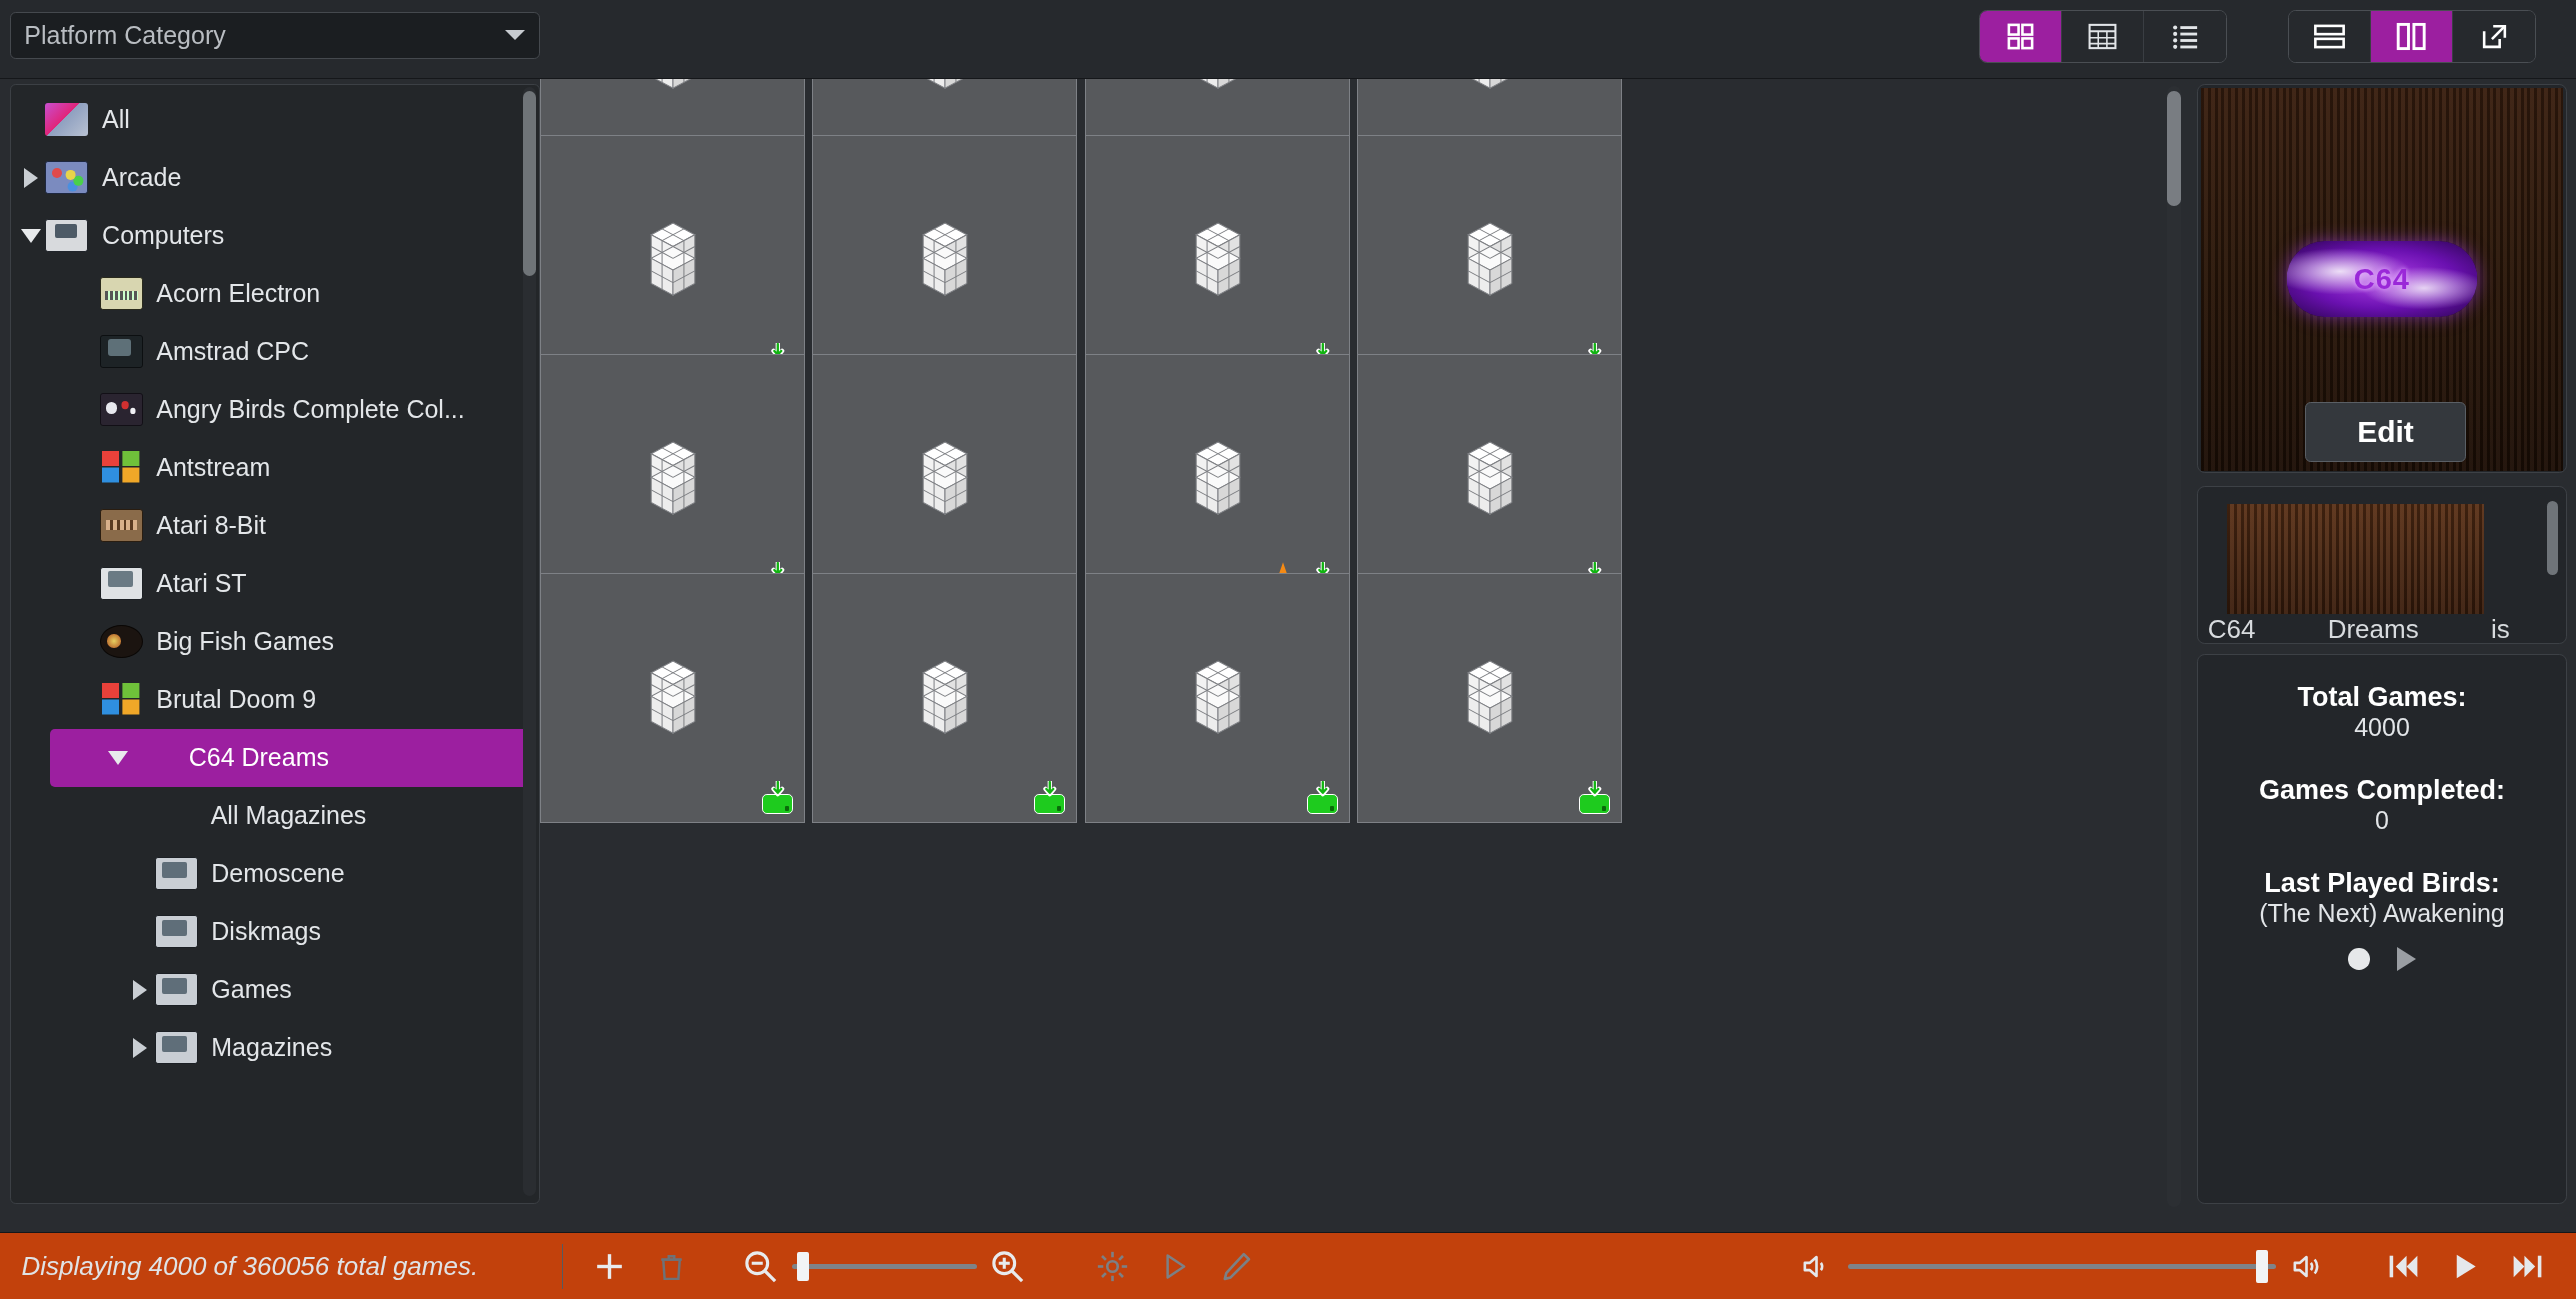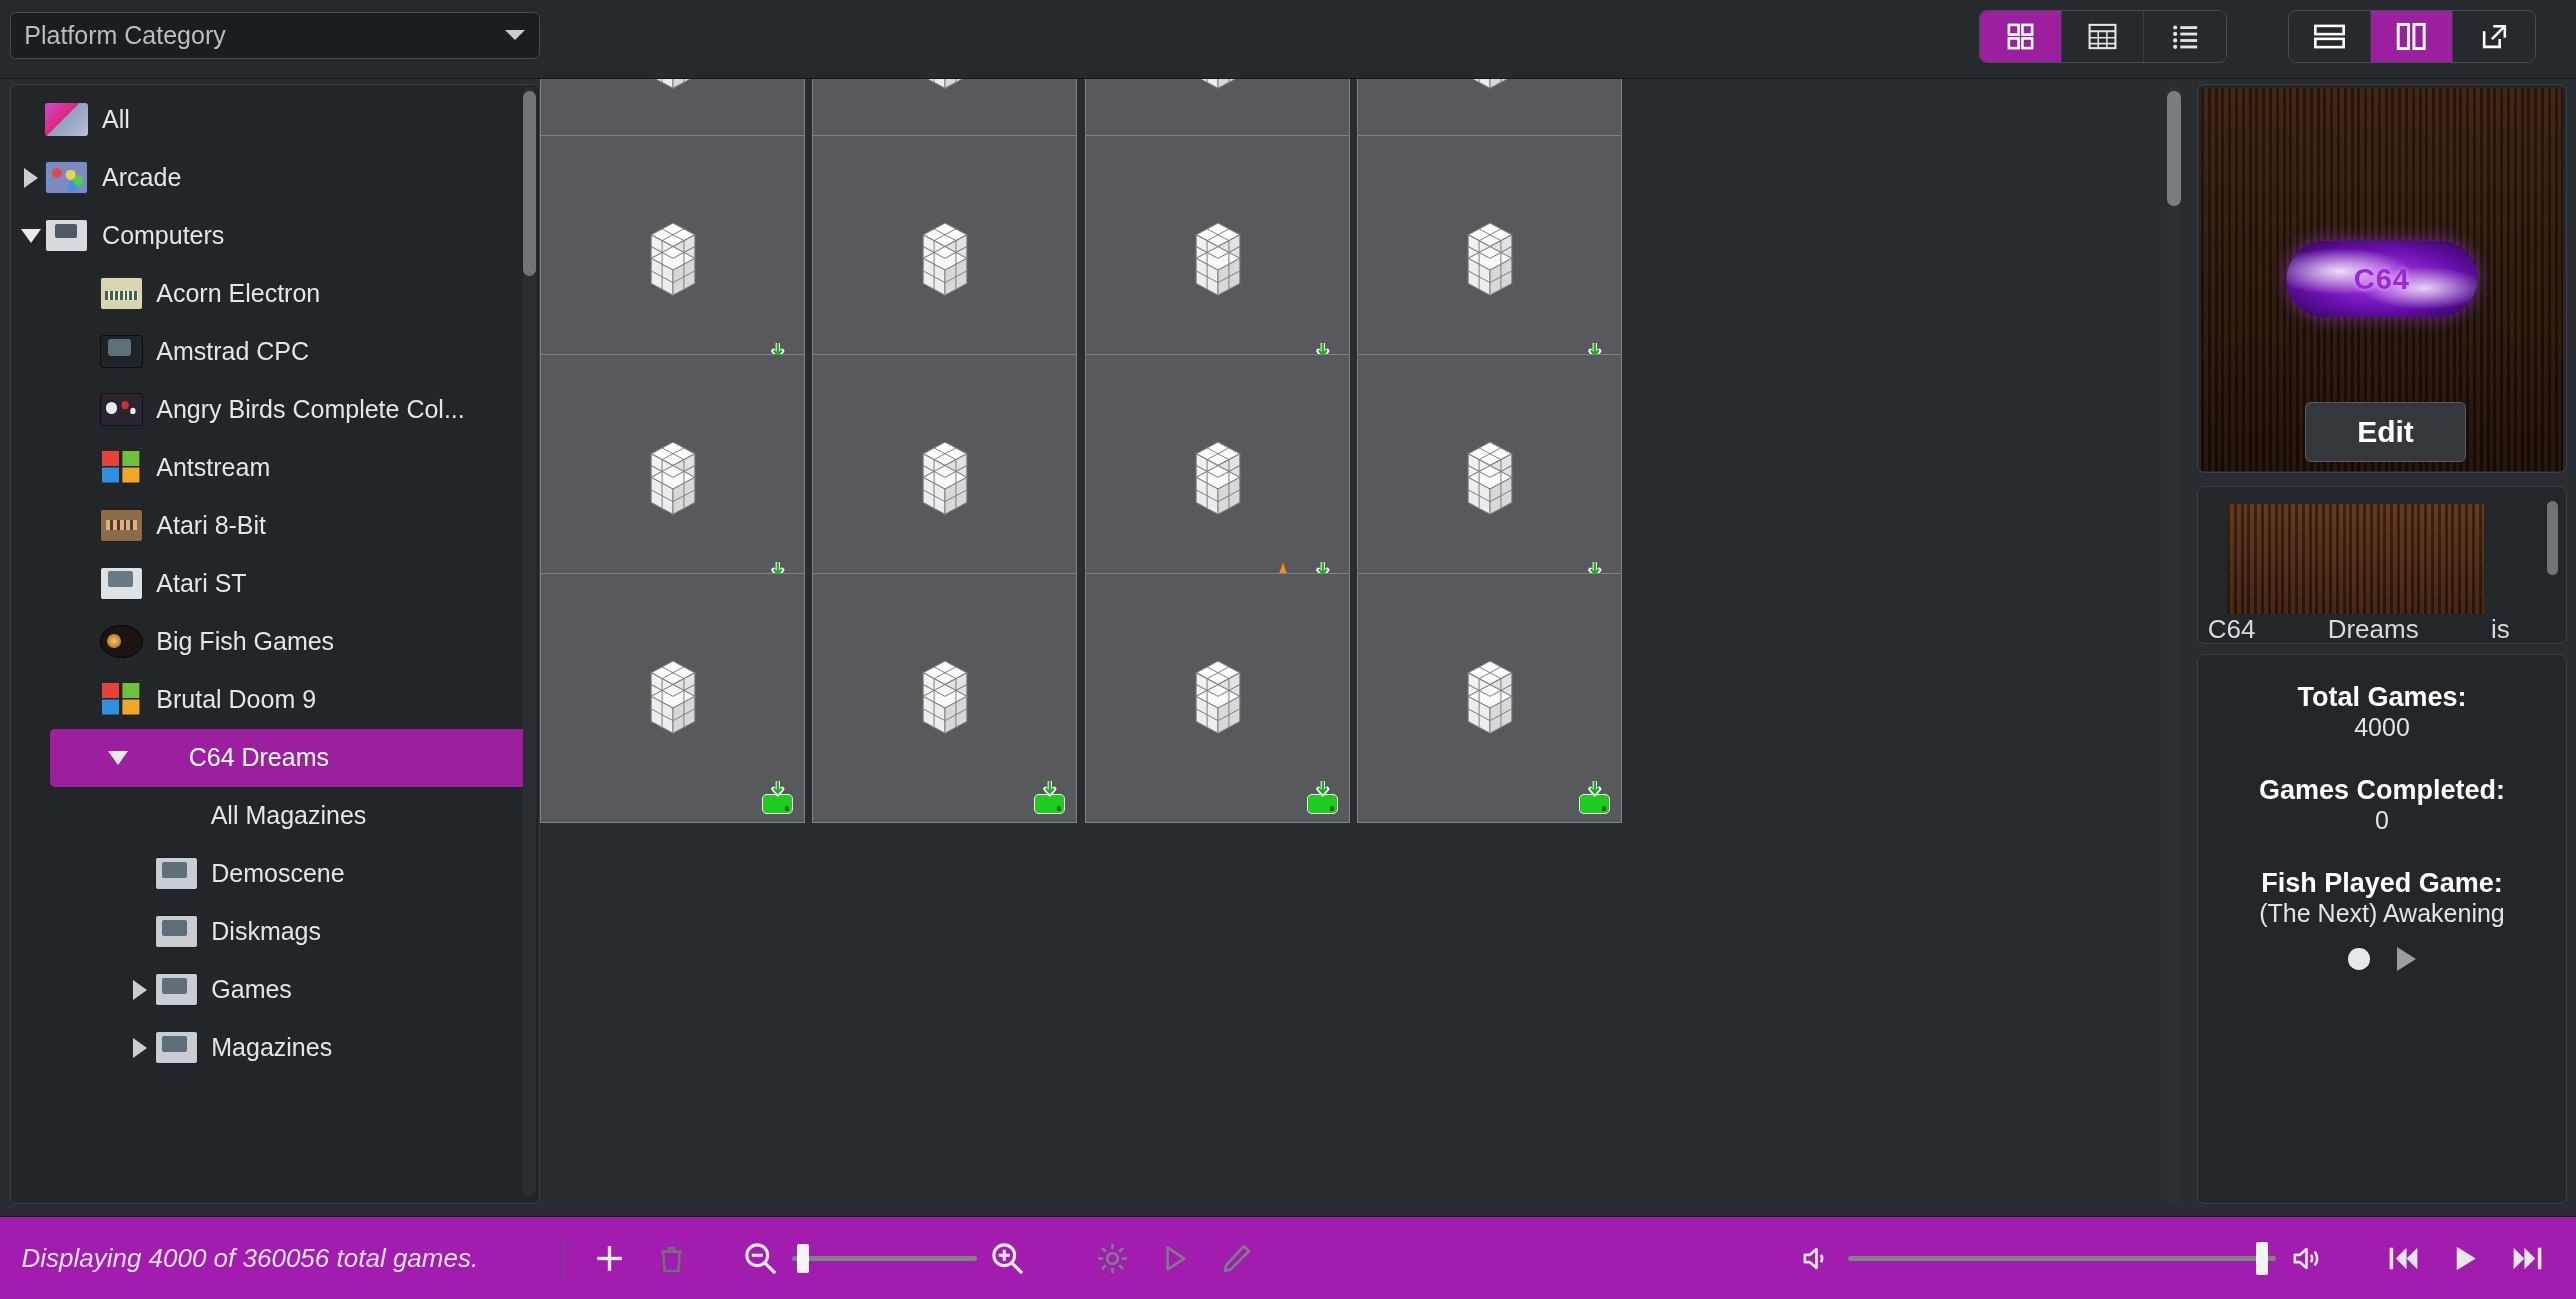--- a/index.html
+++ b/index.html
@@ -229,22 +229,22 @@
   #stats-controls {
     position: absolute; left: 0; right: 0; top: 292px;
     display: flex; align-items: center; justify-content: center; gap: 27px;
   }
   #stat-dot { width: 21.4px; height: 21.4px; border-radius: 50%; background: #e6e8ea; }
   #stat-play { width: 0; height: 0; border-top: 12.6px solid transparent;
     border-bottom: 12.6px solid transparent; border-left: 19.5px solid #9a9ea3; }
 
   
   #statusbar {
-    position: absolute; left: 0; bottom: 0; width: 2576px; height: 84px;
-    background: #a21caf; border-top: 1px solid #15171a;
+    position: absolute; left: 0; bottom: 0; width: 2576px; height: 68px;
+    background: #c2410c; border-top: 1px solid #15171a;
     display: flex; align-items: center;
   }
   #status-text {
     margin-left: 21.4px; color: #e0e3e6; font-size: 26px; font-style: italic;
     width: 525px;
   }
   .sb-divider { width: 1px; height: 45px; background: #565a5f; margin: 0 15.6px; }
   .sb-btn { width: 62px; height: 62px; display: flex; align-items: center; justify-content: center; }
   #zoom-slider-wrap { position: relative; width: 185px; height: 62px; display:flex; align-items:center; }
   #zoom-slider-track { position:absolute; left:0; right:0; height: 4.9px; background:#7f8388; border-radius:2.9px;}
@@ -948,21 +948,21 @@
       <div id="desc-scroll"></div>
     </div>
 
     <div class="rp-card" id="stats-card">
       <div class="stat-label">Total Games:</div>
       <div class="stat-value">4000</div>
       <div class="stat-gap"></div>
       <div class="stat-label">Games Completed:</div>
       <div class="stat-value">0</div>
       <div class="stat-gap"></div>
-      <div class="stat-label">Fish Played Game:</div>
+      <div class="stat-label">Last Played Birds:</div>
       <div class="stat-value">(The Next) Awakening</div>
       <div id="stats-controls">
         <div id="stat-dot"></div>
         <div id="stat-play"></div>
       </div>
     </div>
   </div>
 
   <div id="statusbar">
     <div id="status-text">Displaying 4000 of 360056 total games.</div>

